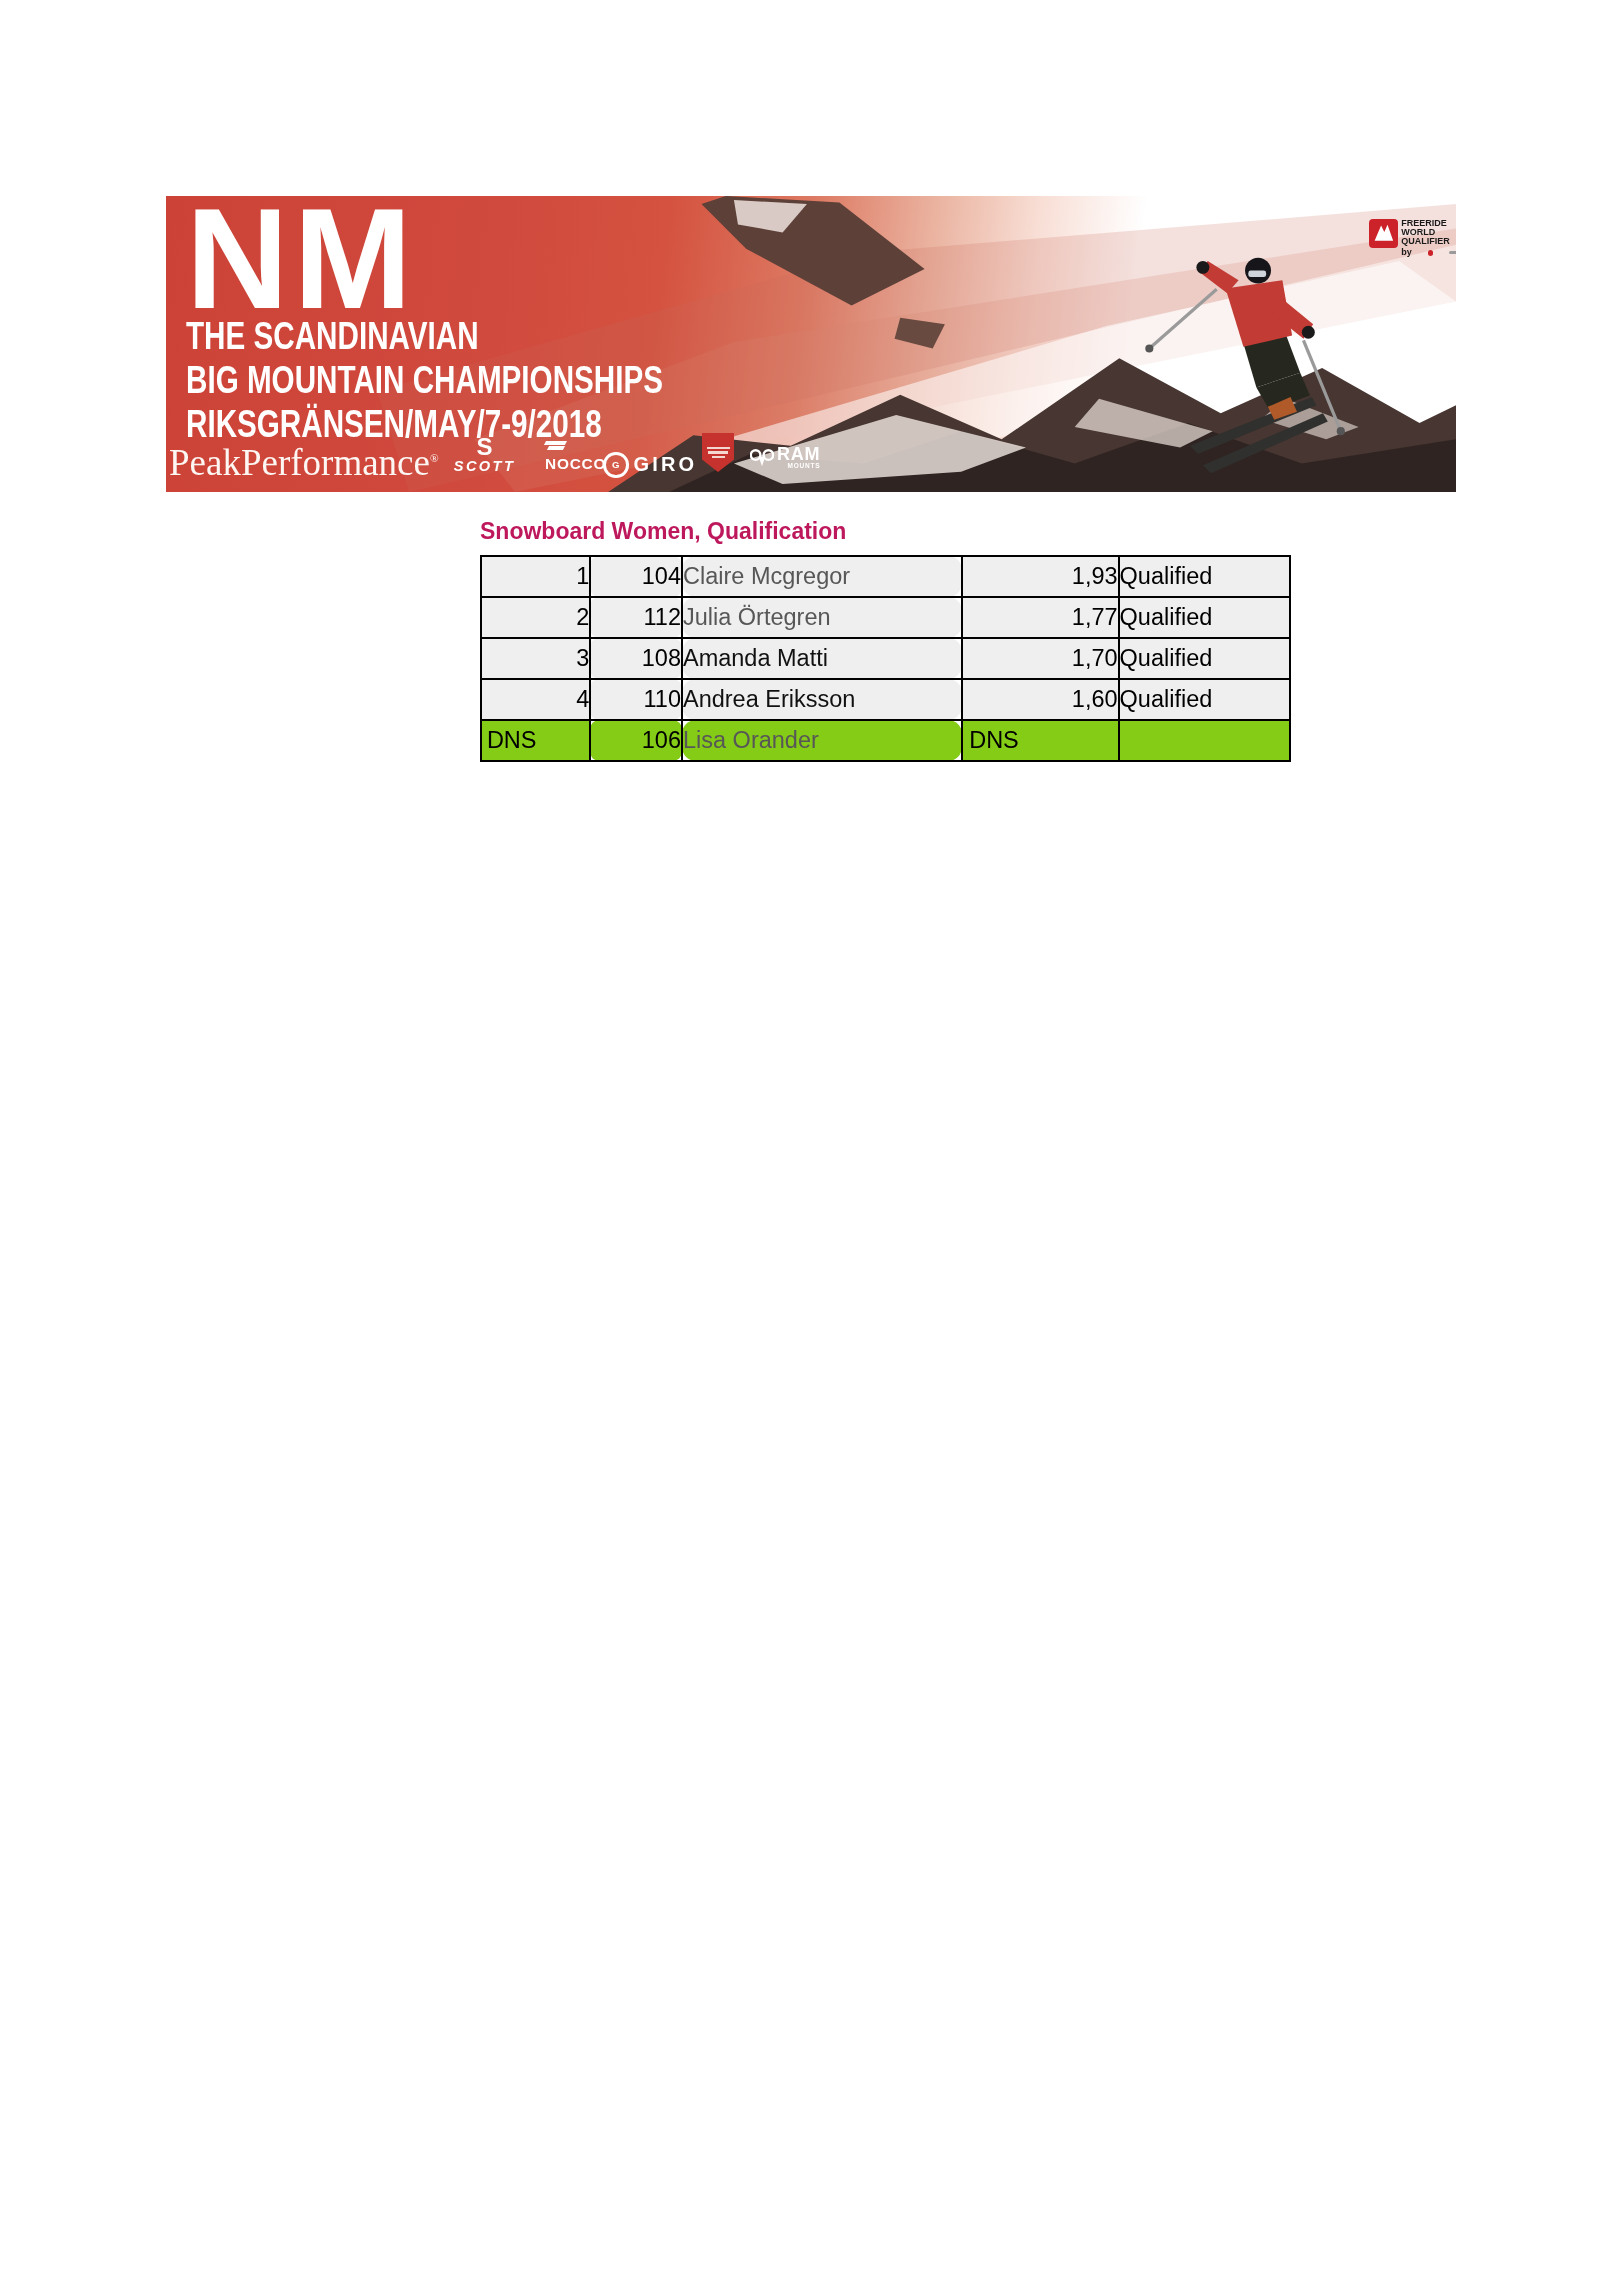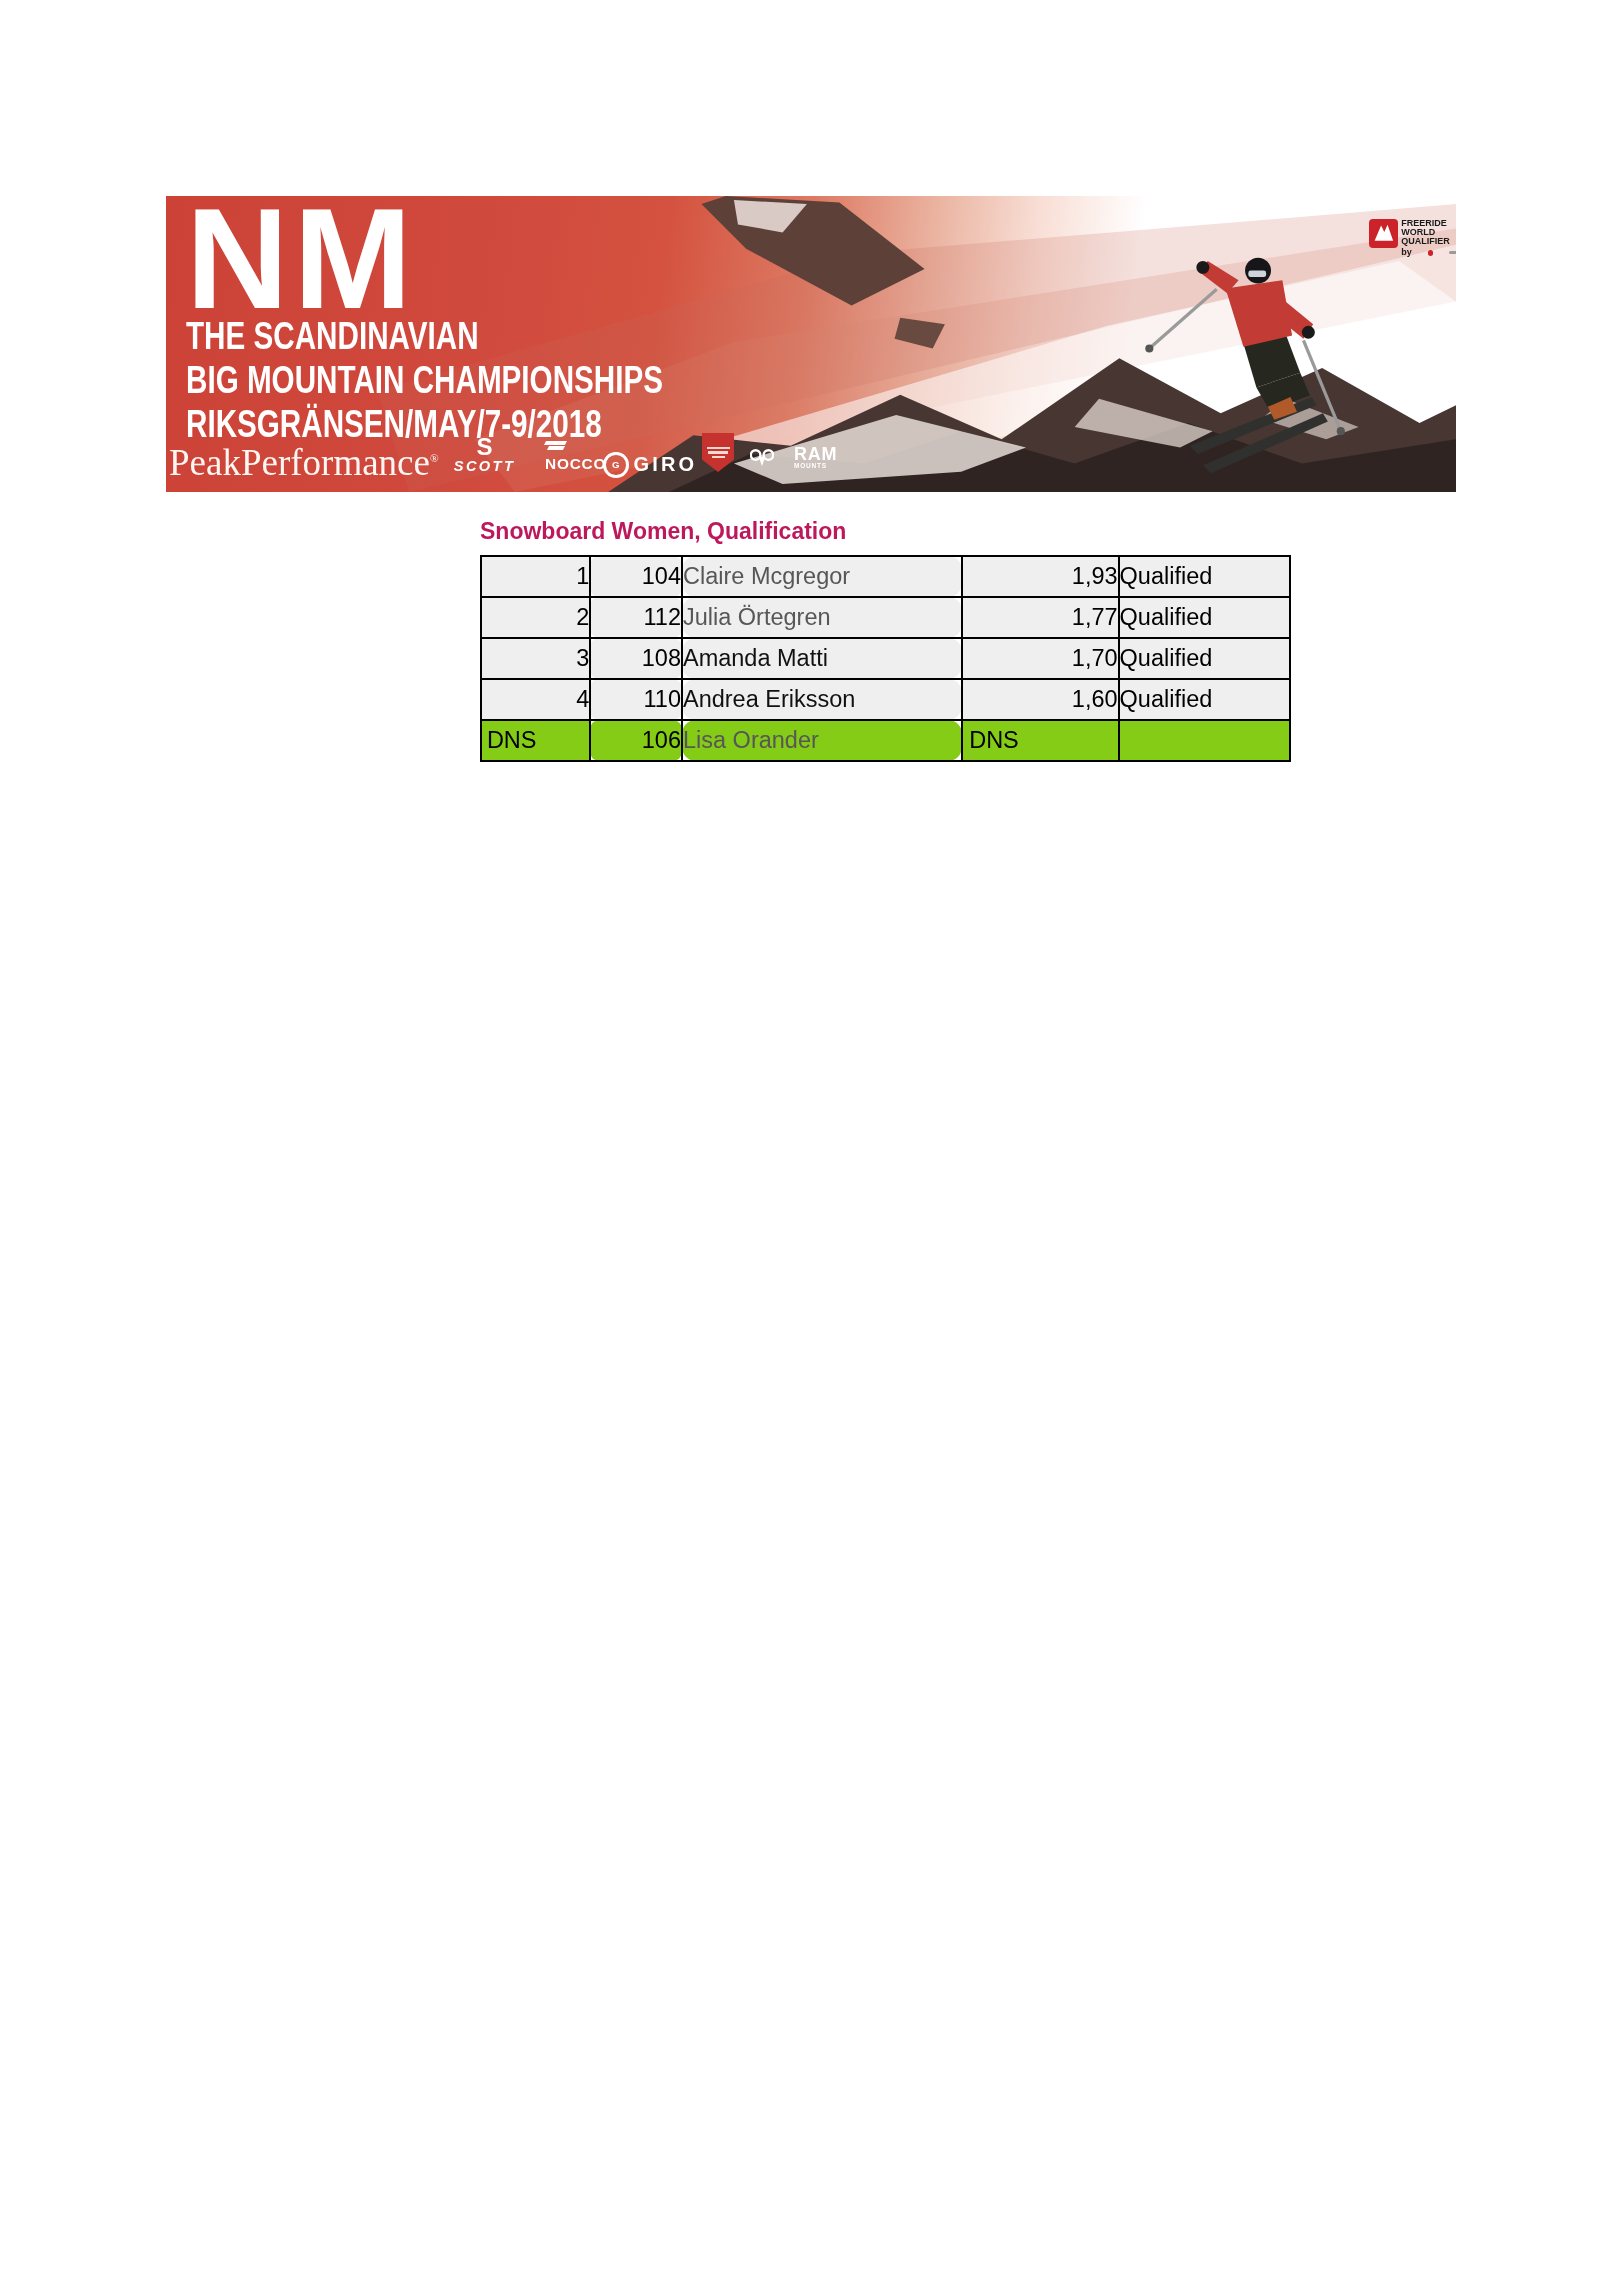--- a/index.html
+++ b/index.html
@@ -73,21 +73,21 @@
   .sp-giro .word{font-weight:bold;font-size:20px;letter-spacing:3.2px;color:#fff;}
   .sp-badge{
     position:absolute;left:536px;top:237px;width:32px;height:39px;
     background:#c6332e;
     clip-path:polygon(0 0,100% 0,100% 68%,50% 100%,0 68%);
     display:flex;flex-direction:column;align-items:center;justify-content:center;gap:2.4px;
   }
   .sp-badge i{display:block;width:19.5px;height:2.4px;background:#f4d8cf;}
   .sp-badge i:nth-child(1){width:23px;}
   .sp-badge i:nth-child(3){width:13px;}
-  .sp-ram{position:absolute;left:584px;top:250px;display:flex;align-items:center;gap:20px;}
+  .sp-ram{position:absolute;left:584px;top:250px;display:flex;align-items:center;gap:3px;text-align:right;}
   .sp-ram .word{font-weight:bold;font-size:18px;letter-spacing:0.8px;color:#fff;line-height:16px;}
   .sp-ram .sub{font-weight:bold;font-size:6.5px;letter-spacing:0.8px;color:#fff;display:block;line-height:6.5px;}
 
   
   .results{position:absolute;left:480px;top:518px;width:811px;}
   .r-title{
     font-weight:bold;font-size:23px;line-height:26px;color:#be185d;
     margin:0 0 11.4px 0;
   }
   .r-headers{display:flex;font-weight:bold;font-size:23px;line-height:26px;color:#000;}

